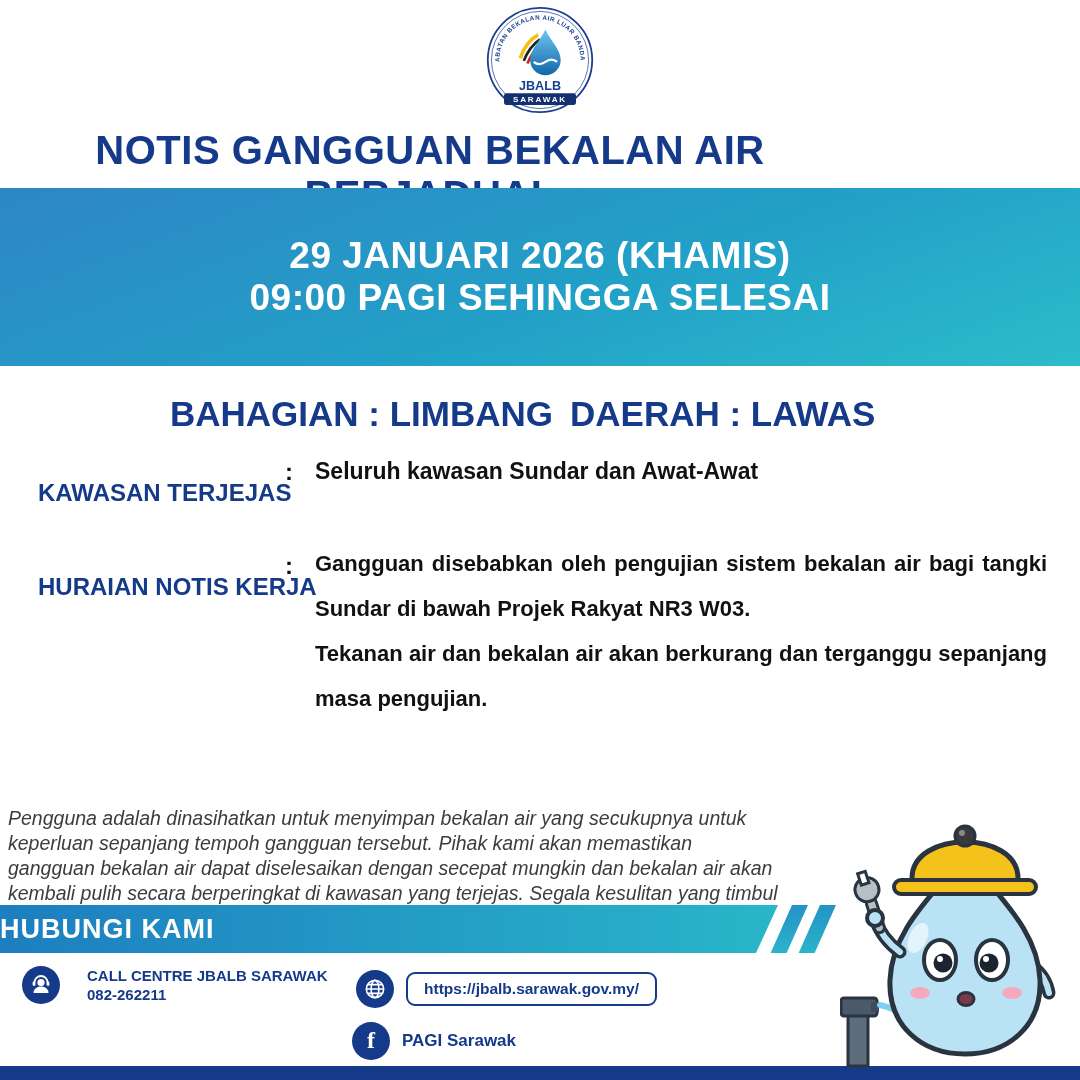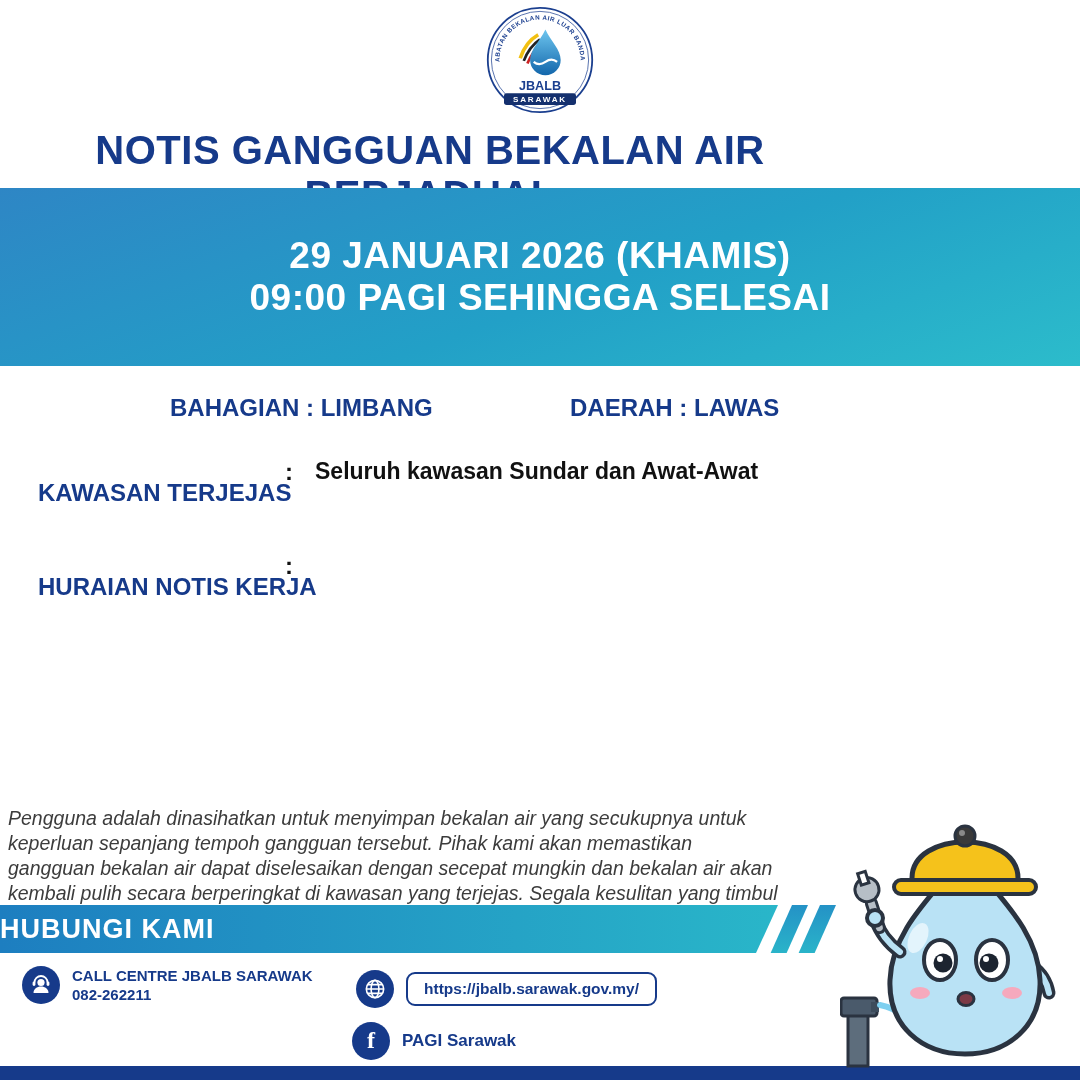--- a/index.html
+++ b/index.html
@@ -15,21 +15,21 @@
     font-size:40px;font-weight:bold;color:#163a8a;letter-spacing:.5px;
   }
   
   .banner{
     position:absolute;left:0;top:188px;width:1080px;height:178px;
     background:linear-gradient(160deg,#2e86c5 0%,#22a0c7 55%,#2cbccb 100%);
     display:flex;flex-direction:column;align-items:center;justify-content:center;gap:0;
   }
   .banner-line{color:#ffffff;font-size:37px;font-weight:bold;letter-spacing:.5px;}
   
-  .region{position:absolute;top:394px;font-size:24px;font-weight:bold;color:#163a8a;white-space:nowrap;}
+  .region{position:absolute;top:394px;font-size:35px;font-weight:bold;color:#163a8a;white-space:nowrap;}
   .bahagian{left:170px;}
   .daerah{left:570px;}
   
   .field-label{position:absolute;left:38px;font-size:24px;font-weight:bold;color:#163a8a;white-space:nowrap;margin-top:21px;}
   .field-colon{position:absolute;left:285px;font-size:24px;font-weight:bold;color:#111111;}
   .field-value{position:absolute;left:315px;font-size:23px;font-weight:bold;color:#111111;}
   .kawasan-label,.kawasan-colon,.kawasan-value{top:458px;}
   .huraian-label,.huraian-colon{top:552px;}
   .huraian-value{top:541px;width:732px;font-size:22px;line-height:45px;text-align:justify;}
   .huraian-value p{margin:0;}
@@ -54,21 +54,21 @@
   .stripe1{left:792px;}
   .stripe2{left:820px;}
   
   .contact-item{position:absolute;display:flex;align-items:center;gap:12px;}
   .icon-circle{
     width:38px;height:38px;border-radius:50%;background:#163a8a;flex:0 0 auto;
     display:flex;align-items:center;justify-content:center;
   }
   .icon-plain{width:38px;height:38px;flex:0 0 auto;display:flex;align-items:center;justify-content:center;}
   .contact-text{display:flex;flex-direction:column;line-height:19px;}
-  .contact-text span{font-size:15px;font-weight:bold;color:#163a8a;white-space:nowrap;}
+  .contact-text span{font-size:15px;font-weight:bold;color:#163a8a;white-space:nowrap;margin-left:15px;}
   .item-call{left:22px;top:966px;}
   .item-ref{left:22px;top:1016px;}
   .item-web{left:356px;top:970px;}
   .item-fb{left:352px;top:1022px;}
   .item-ig{left:638px;top:970px;}
   .web-box{
     border:2.5px solid #163a8a;border-radius:9px;padding:6px 16px;
     font-size:15.5px;font-weight:bold;color:#163a8a;white-space:nowrap;
   }
   .social-label{font-size:17px;font-weight:bold;color:#163a8a;white-space:nowrap;}
@@ -116,20 +116,24 @@
 
   <div class="region bahagian">BAHAGIAN : LIMBANG</div>
   <div class="region daerah">DAERAH : LAWAS</div>
 
   <div class="field-label kawasan-label">KAWASAN TERJEJAS</div>
   <div class="field-colon kawasan-colon">:</div>
   <div class="field-value kawasan-value">Seluruh kawasan Sundar dan Awat-Awat</div>
 
   <div class="field-label huraian-label">HURAIAN NOTIS KERJA</div>
   <div class="field-colon huraian-colon">:</div>
+  <div class="field-value huraian-value">
+    <p>Gangguan disebabkan oleh pengujian sistem bekalan air bagi tangki Sundar di bawah Projek Rakyat NR3 W03.</p>
+    <p>Tekanan air dan bekalan air akan berkurang dan terganggu sepanjang masa pengujian.</p>
+  </div>
 
   <div class="advisory">Pengguna adalah dinasihatkan untuk menyimpan bekalan air yang secukupnya untuk keperluan sepanjang tempoh gangguan tersebut. Pihak kami akan memastikan gangguan bekalan air dapat diselesaikan dengan secepat mungkin dan bekalan air akan kembali pulih secara berperingkat di kawasan yang terjejas. Segala kesulitan yang timbul akibat gangguan ini adalah sangat dikesali.</div>
 
   <div class="contact-bar">
     <span>HUBUNGI KAMI</span>
   </div>
   <div class="stripe stripe1"></div>
   <div class="stripe stripe2"></div>
 
   <div class="contact-item item-call">

